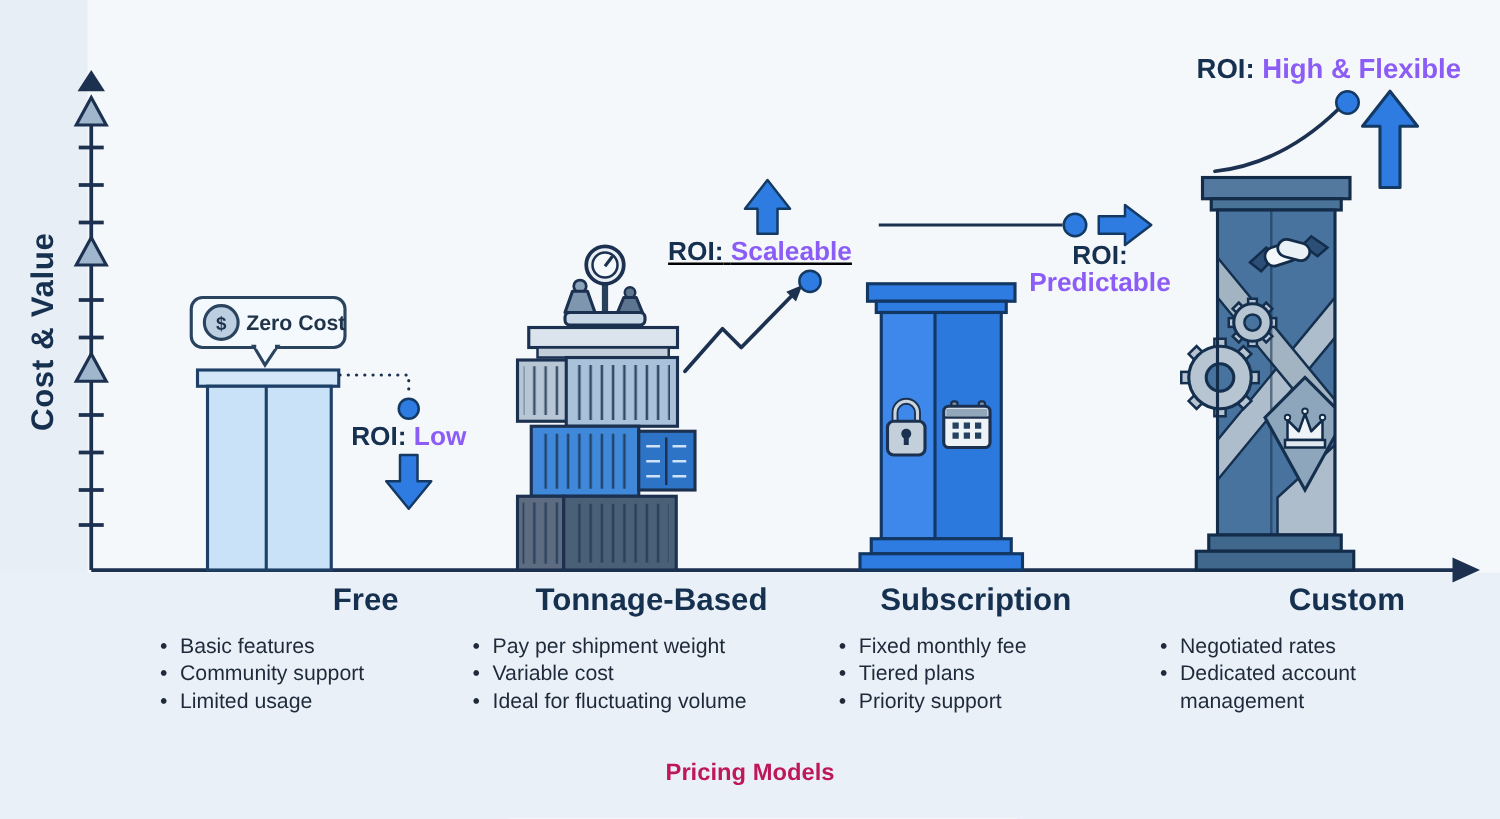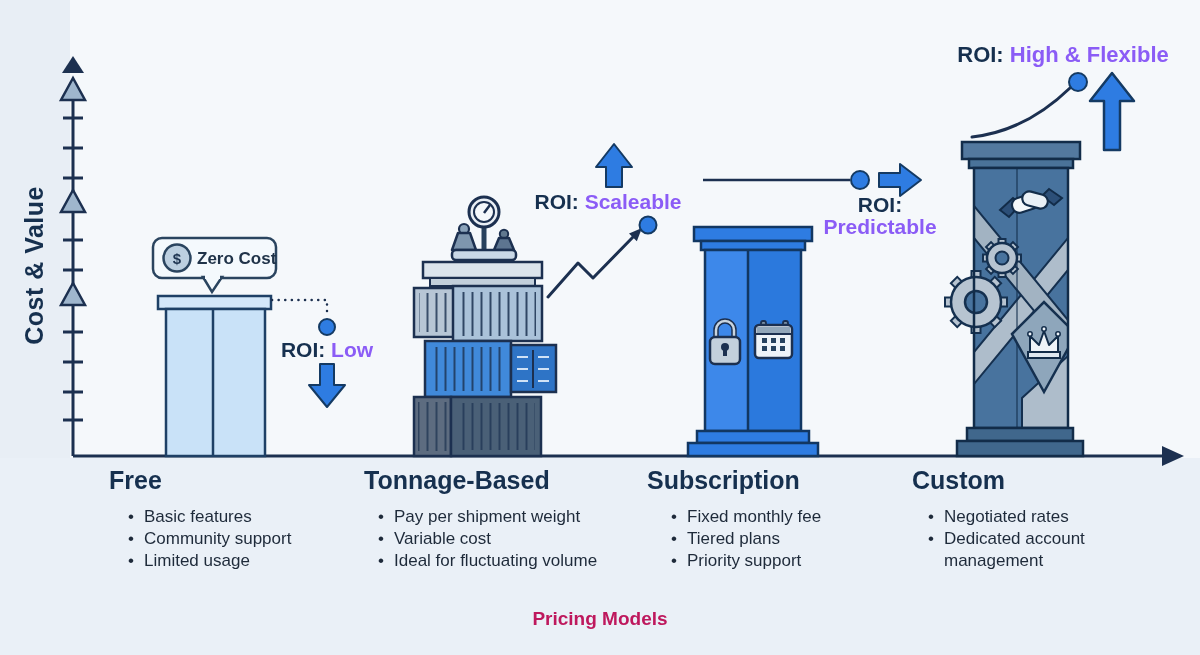--- a/index.html
+++ b/index.html
@@ -10,25 +10,25 @@
   .diagram-svg{position:absolute;left:0;top:0;}
   .y-axis-label{position:absolute;left:20px;top:186px;writing-mode:vertical-rl;transform:rotate(180deg);
     font-size:25px;font-weight:700;color:#16304f;letter-spacing:.5px;}
   .x-axis-label{position:absolute;left:600px;top:608px;transform:translateX(-50%);
     font-size:19px;font-weight:700;color:#be185d;white-space:nowrap;}
   .roi-label{position:absolute;transform:translateX(-50%);font-weight:700;font-size:21px;
     white-space:nowrap;text-align:center;line-height:22px;}
   .roi-prefix{color:#16304f;}
   .roi-value{color:#8b5cf6;}
   .roi-free{left:327px;top:339px;}
-  .roi-tonnage{left:608px;top:191px;}
+  .roi-tonnage{left:608px;top:191px;text-decoration:underline;}
   .roi-subscription{left:880px;top:194px;}
   .roi-custom{left:1063px;top:44px;font-size:22px;}
   .col-block{position:absolute;top:466px;}
-  .col-heading{margin:0;font-size:25px;font-weight:700;color:#16304f;text-align:left;}
+  .col-heading{margin:0;font-size:25px;font-weight:700;color:#16304f;text-align:right;}
   .col-block ul{margin:11px 0 0 0;padding:0;list-style:none;font-size:17px;color:#1e2a3a;line-height:22px;}
   .col-block li{position:relative;padding-left:16px;}
   .col-block li::before{content:"\2022";position:absolute;left:0;color:#1e2a3a;}
   .block-free{left:109px;width:210px;}  .block-free ul{margin-left:19px;}
   .block-tonnage{left:364px;width:250px;} .block-tonnage ul{margin-left:14px;}
   .block-subscription{left:647px;width:210px;} .block-subscription ul{margin-left:24px;}
   .block-custom{left:912px;width:212px;} .block-custom ul{margin-left:16px;}
   svg text{font-family:"Liberation Sans",sans-serif;}
 </style>
 </head>

